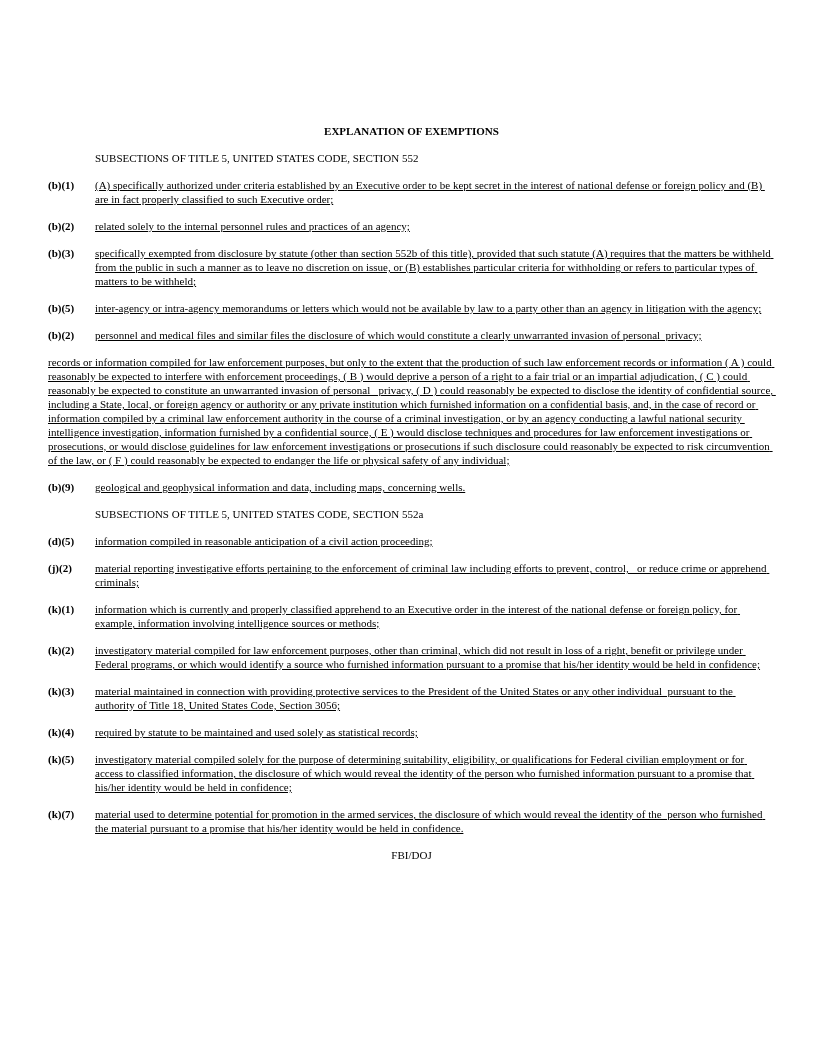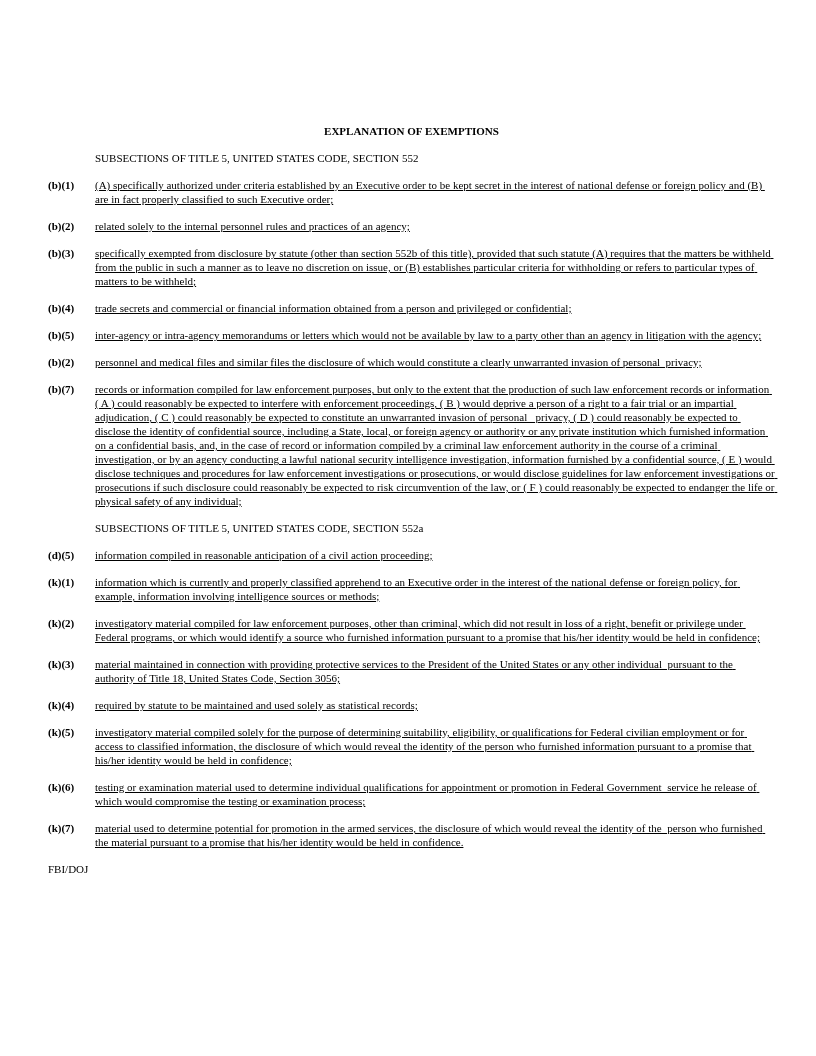--- a/index.html
+++ b/index.html
@@ -38,21 +38,21 @@
     flex: 0 0 47px;
     width: 47px;
     font-weight: bold;
   }
   .row .text {
     flex: 1;
     white-space: pre-wrap;
     text-decoration: underline;
   }
   .footer {
-    text-align: left;
+    text-align: center;
     margin: 0;
   }
 </style>
 </head>
 <body>
 
 <div class="page">
 
   <p class="doc-title">EXPLANATION OF EXEMPTIONS</p>
 
@@ -64,41 +64,44 @@
   </div>
   <div class="row">
     <span class="label">(b)(2)</span>
     <span class="text">related solely to the internal personnel rules and practices of an agency;</span>
   </div>
   <div class="row">
     <span class="label">(b)(3)</span>
     <span class="text">specifically exempted from disclosure by statute (other than section 552b of this title), provided that such statute (A) requires that the matters be withheld from the public in such a manner as to leave no discretion on issue, or (B) establishes particular criteria for withholding or refers to particular types of matters to be withheld;</span>
   </div>
   <div class="row">
-    <span class="label">(b)(4)</span>
-    <span class="text">trade secrets and commercial or financial information obtained from a person and privileged or confidential;</span>
-  </div>
-  <div class="row">
     <span class="label">(b)(5)</span>
     <span class="text">inter-agency or intra-agency memorandums or letters which would not be available by law to a party other than an agency in litigation with the agency;</span>
   </div>
   <div class="row">
     <span class="label">(b)(2)</span>
     <span class="text">personnel and medical files and similar files the disclosure of which would constitute a clearly unwarranted invasion of personal  privacy;</span>
   </div>
   <div class="row">
-    <span class="label">(b)(7)</span>
     <span class="text">records or information compiled for law enforcement purposes, but only to the extent that the production of such law enforcement records or information ( A ) could reasonably be expected to interfere with enforcement proceedings, ( B ) would deprive a person of a right to a fair trial or an impartial adjudication, ( C ) could reasonably be expected to constitute an unwarranted invasion of personal   privacy, ( D ) could reasonably be expected to disclose the identity of confidential source, including a State, local, or foreign agency or authority or any private institution which furnished information on a confidential basis, and, in the case of record or information compiled by a criminal law enforcement authority in the course of a criminal investigation, or by an agency conducting a lawful national security intelligence investigation, information furnished by a confidential source, ( E ) would disclose techniques and procedures for law enforcement investigations or prosecutions, or would disclose guidelines for law enforcement investigations or prosecutions if such disclosure could reasonably be expected to risk circumvention of the law, or ( F ) could reasonably be expected to endanger the life or physical safety of any individual;</span>
+  </div>
+  <div class="row">
+    <span class="label">(b)(9)</span>
+    <span class="text">geological and geophysical information and data, including maps, concerning wells.</span>
   </div>
 
   <p class="section-heading">SUBSECTIONS OF TITLE 5, UNITED STATES CODE, SECTION 552a</p>
 
   <div class="row">
     <span class="label">(d)(5)</span>
     <span class="text">information compiled in reasonable anticipation of a civil action proceeding;</span>
+  </div>
+  <div class="row">
+    <span class="label">(j)(2)</span>
+    <span class="text">material reporting investigative efforts pertaining to the enforcement of criminal law including efforts to prevent, control,   or reduce crime or apprehend criminals;</span>
   </div>
   <div class="row">
     <span class="label">(k)(1)</span>
     <span class="text">information which is currently and properly classified apprehend to an Executive order in the interest of the national defense or foreign policy, for example, information involving intelligence sources or methods;</span>
   </div>
   <div class="row">
     <span class="label">(k)(2)</span>
     <span class="text">investigatory material compiled for law enforcement purposes, other than criminal, which did not result in loss of a right, benefit or privilege under Federal programs, or which would identify a source who furnished information pursuant to a promise that his/her identity would be held in confidence;</span>
   </div>
   <div class="row">
@@ -107,23 +110,19 @@
   </div>
   <div class="row">
     <span class="label">(k)(4)</span>
     <span class="text">required by statute to be maintained and used solely as statistical records;</span>
   </div>
   <div class="row">
     <span class="label">(k)(5)</span>
     <span class="text">investigatory material compiled solely for the purpose of determining suitability, eligibility, or qualifications for Federal civilian employment or for access to classified information, the disclosure of which would reveal the identity of the person who furnished information pursuant to a promise that his/her identity would be held in confidence;</span>
   </div>
   <div class="row">
-    <span class="label">(k)(6)</span>
-    <span class="text">testing or examination material used to determine individual qualifications for appointment or promotion in Federal Government  service he release of which would compromise the testing or examination process;</span>
-  </div>
-  <div class="row">
     <span class="label">(k)(7)</span>
     <span class="text">material used to determine potential for promotion in the armed services, the disclosure of which would reveal the identity of the  person who furnished the material pursuant to a promise that his/her identity would be held in confidence.</span>
   </div>
 
   <p class="footer">FBI/DOJ</p>
 
 </div>
 
 </body></html>

